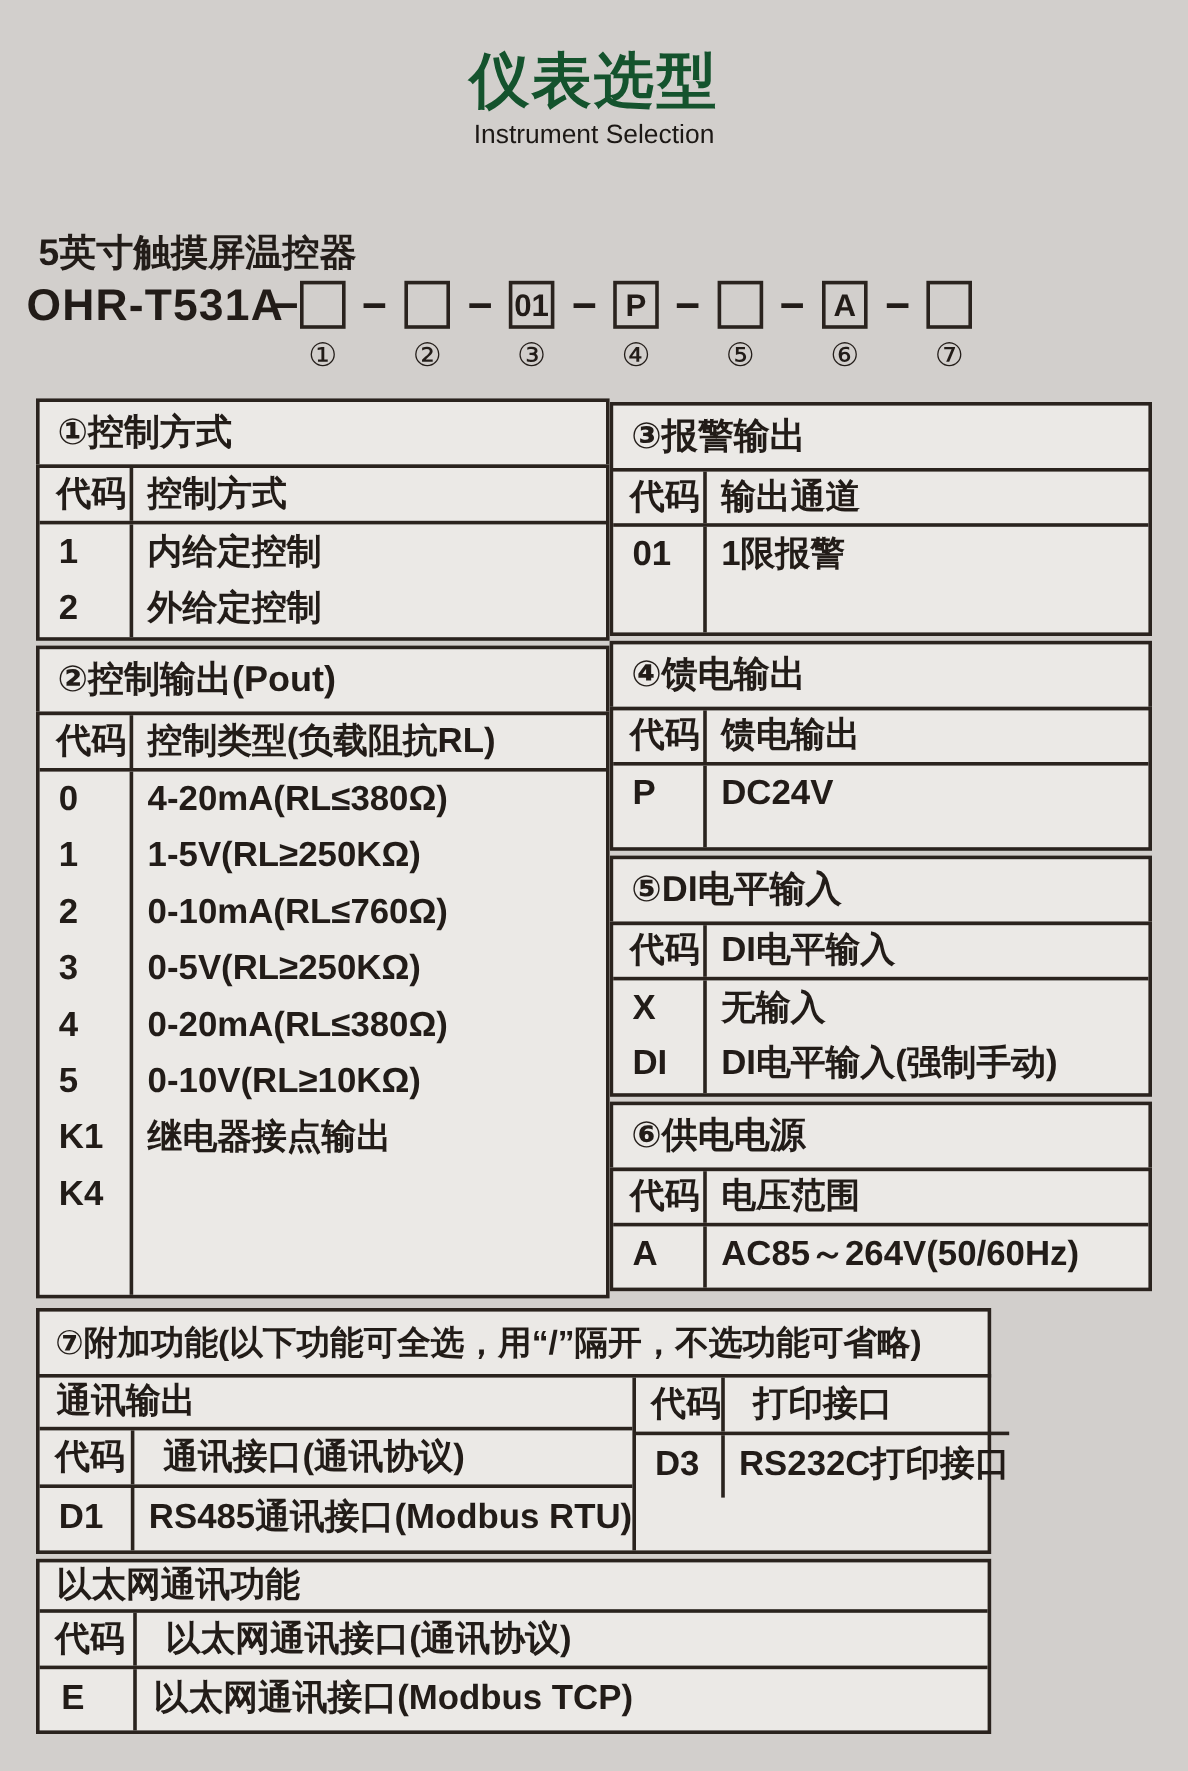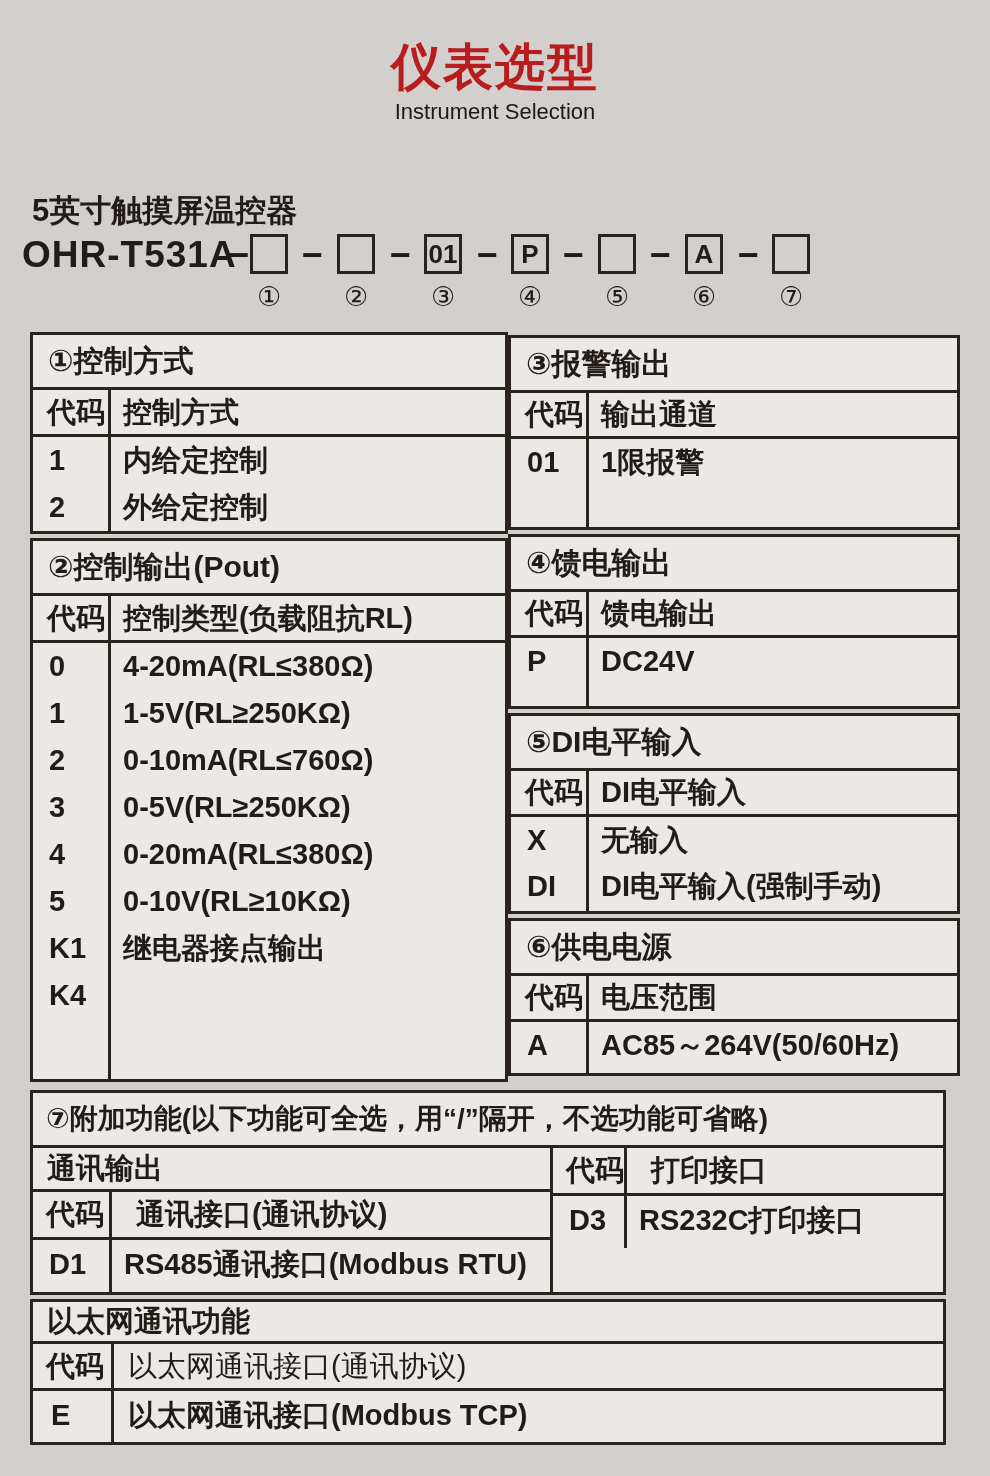--- a/index.html
+++ b/index.html
@@ -10,36 +10,36 @@
   }
   *{box-sizing:border-box;margin:0;padding:0;}
   html,body{margin:0;padding:0;}
   body{
     width:990px;height:1476px;position:relative;overflow:hidden;
     background:var(--bg);color:var(--txt);
     font-family:"Liberation Sans","DejaVu Sans",sans-serif;
   }
   
   .title-block{position:absolute;top:34px;left:0;width:990px;text-align:center;}
-  .title-cn{font-size:50px;font-weight:700;letter-spacing:2px;color:#b91c1c;}
+  .title-cn{font-size:50px;font-weight:700;letter-spacing:2px;color:#14532d;}
   .title-en{font-size:22px;font-weight:500;margin-top:-2px;color:#1c1815;}
   
   .product-name{position:absolute;left:32px;top:190px;font-size:31px;font-weight:600;}
   .model-prefix{position:absolute;left:22px;top:233px;height:44px;line-height:44px;font-size:37px;font-weight:600;letter-spacing:1px;}
   .mdash{position:absolute;top:233px;height:44px;line-height:44px;font-size:36px;font-weight:700;text-align:center;width:24px;}
   .mbox{
     position:absolute;top:234px;width:38px;height:40px;border:3px solid var(--bd);
     text-align:center;line-height:34px;font-size:26px;font-weight:700;
   }
   .marker{position:absolute;top:281px;width:44px;text-align:center;font-size:27px;font-weight:500;}
   
   .tbl{position:absolute;left:30px;top:332px;width:930px;}
   .colL{position:absolute;left:0;top:0;width:478px;}
   .colR{position:absolute;left:478px;top:3px;width:452px;}
-  .colB{position:absolute;left:0;top:758px;width:916px;}
+  .colB{position:absolute;left:0;top:758px;width:796px;}
   .sec{margin-bottom:4px;}
   .sec-head{
     border:3px solid var(--bd);background:var(--cell);
     height:58px;line-height:52px;padding-left:15px;
     font-size:30px;font-weight:700;white-space:nowrap;
   }
   .sec-body{
     border:3px solid var(--bd);background:var(--cell);
     margin-top:-3px;display:flex;flex-direction:column;
   }
@@ -78,21 +78,21 @@
   .prow3 .pc2{flex:1;padding-left:12px;line-height:48px;font-size:29px;font-weight:600;white-space:nowrap;}
   .pane-left .pc1{width:79px;}
   .pane-right .pc1{width:74px;}
   .ethbox{
     border:3px solid var(--bd);background:var(--cell);margin-top:4px;
     height:146px;display:flex;flex-direction:column;
   }
   .erow1{height:42px;border-bottom:3px solid var(--bd);line-height:39px;padding-left:14px;font-size:29px;font-weight:700;white-space:nowrap;}
   .erow2{height:47px;border-bottom:3px solid var(--bd);display:flex;}
   .erow2 .pc1{width:81px;border-right:3px solid var(--bd);padding-left:13px;line-height:44px;font-size:29px;font-weight:700;}
-  .erow2 .pc2{flex:1;padding-left:14px;line-height:44px;font-size:29px;font-weight:400;white-space:nowrap;}
+  .erow2 .pc2{flex:1;padding-left:24px;line-height:44px;font-size:29px;font-weight:700;white-space:nowrap;}
   .erow3{flex:1;display:flex;}
   .erow3 .pc1{width:81px;border-right:3px solid var(--bd);padding-left:18px;line-height:48px;font-size:29px;font-weight:600;}
   .erow3 .pc2{flex:1;padding-left:14px;line-height:48px;font-size:29px;font-weight:600;white-space:nowrap;}
 </style>
 </head>
 <body>
 
 <header class="title-block">
   <div class="title-cn">仪表选型</div>
   <div class="title-en">Instrument Selection</div>

